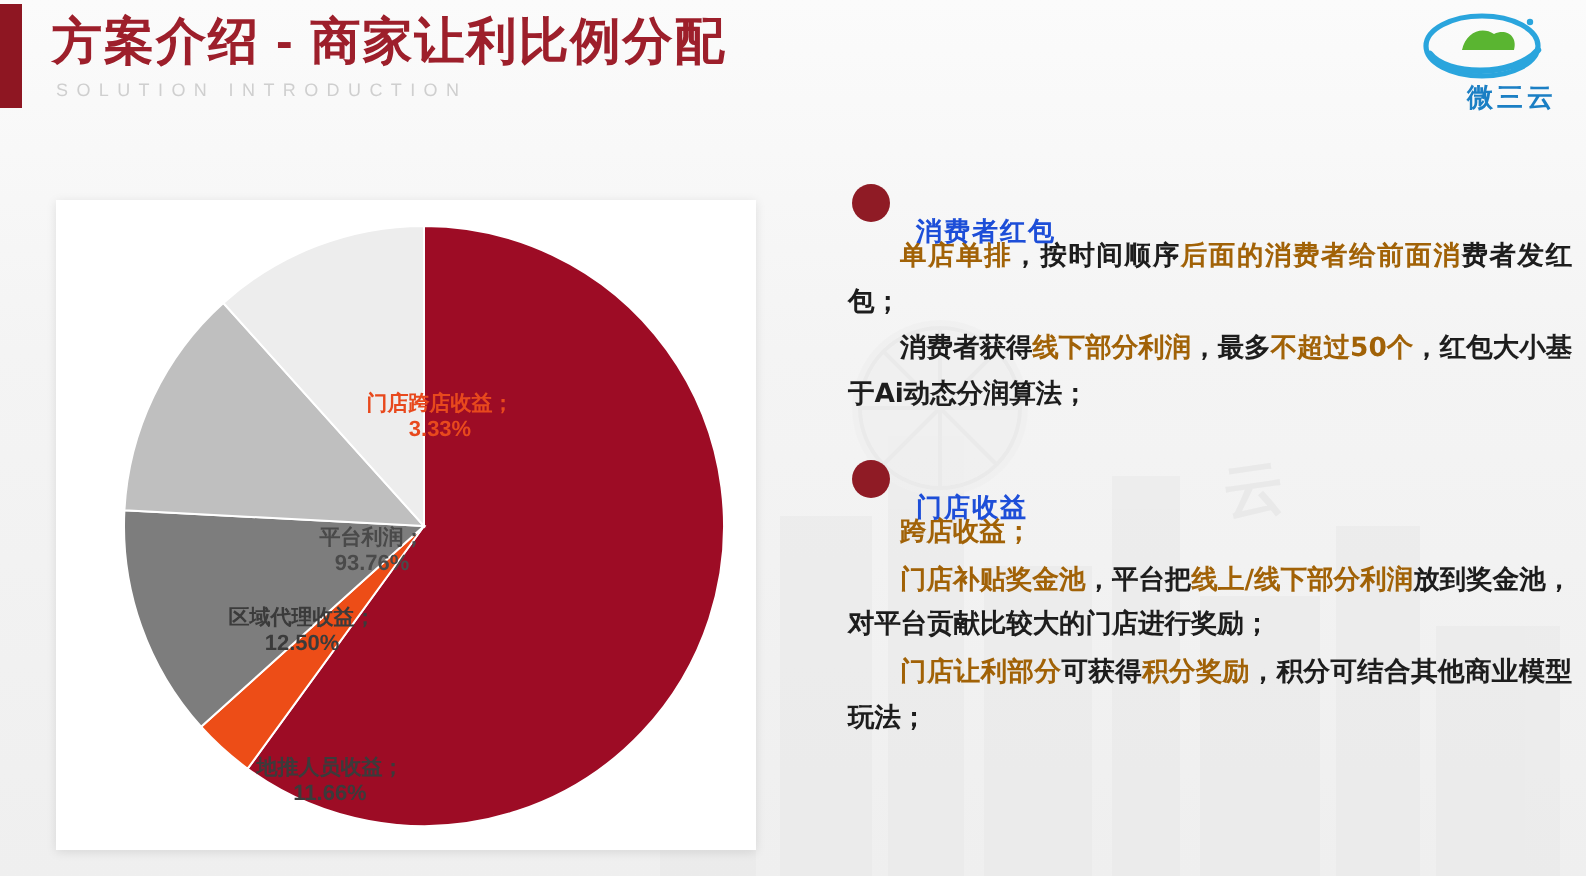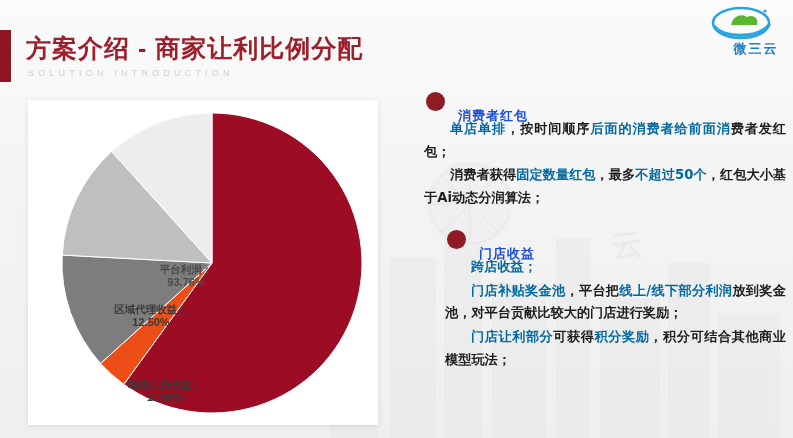--- a/index.html
+++ b/index.html
@@ -18,21 +18,21 @@
   }
   .bg-city{
     position:absolute;left:0;right:0;bottom:0;height:330px;opacity:.55;
   }
   .bg-mark{
     position:absolute;color:#e9e9e9;font-size:30px;font-weight:bold;
     user-select:none;
   }
 
   
-  .header{position:absolute;left:0;top:0;width:759px;height:66px;margin-top:28px;}
+  .header{position:absolute;left:0;top:0;width:759px;height:66px;}
   .hdr-bar{
     position:absolute;left:0;top:2px;width:11px;height:52px;
     background:#8e1622;
   }
   .hdr-title{
     position:absolute;left:26px;top:4px;
     font-size:25px;font-weight:bold;color:#9d1f2b;
     letter-spacing:1px;white-space:nowrap;
   }
   .hdr-sub{
@@ -84,22 +84,22 @@
     position:absolute;left:34px;top:19px;
     font-size:13px;font-weight:bold;color:#1d4ed8;letter-spacing:1px;
     white-space:nowrap;
   }
   .para{
     margin:0 0 1px 0;padding:0;
     font-size:13.2px;line-height:1.72;color:#1d1d1d;font-weight:bold;
     text-indent:26px;text-align:justify;
     font-family:"DejaVu Sans","Liberation Sans",sans-serif;
   }
-  .para .r{color:#0369a1;}
-  .blk2{margin-top:16px;margin-left:21px;}
+  .para .r{color:#a16207;}
+  .blk2{margin-top:16px;}
 </style>
 </head>
 <body>
 
 <div class="bg">
   <svg class="bg-city" viewBox="0 0 793 330" preserveAspectRatio="none">
     <g fill="#e6e6e6" opacity="0.85">
       <rect x="390" y="150" width="46" height="180"></rect>
       <rect x="444" y="110" width="38" height="220"></rect>
       <rect x="492" y="175" width="54" height="155"></rect>
@@ -145,20 +145,24 @@
     <svg class="pie-svg" width="350" height="325" viewBox="0 0 350 325">
       <g id="pie-slices">
           <path d="M 184 163 L 184.00 13.00 A 150 150 0 1 1 95.83 284.35 Z" fill="#9d0c25" stroke="#ffffff" stroke-width="1"></path>
           <path d="M 184 163 L 95.83 284.35 A 150 150 0 0 1 72.55 263.39 Z" fill="#ed4d17" stroke="#ffffff" stroke-width="1"></path>
           <path d="M 184 163 L 72.55 263.39 A 150 150 0 0 1 34.21 155.09 Z" fill="#7d7d7d" stroke="#ffffff" stroke-width="1"></path>
           <path d="M 184 163 L 34.21 155.09 A 150 150 0 0 1 83.68 51.49 Z" fill="#bfbfbf" stroke="#ffffff" stroke-width="1"></path>
           <path d="M 184 163 L 83.68 51.49 A 150 150 0 0 1 184.00 13.00 Z" fill="#ededed" stroke="#ffffff" stroke-width="1"></path>
         </g>
     </svg>
 
+    <div class="slice-label lbl-cross">
+      <span>门店跨店收益；</span>
+      <span class="pct">3.33%</span>
+    </div>
     <div class="slice-label lbl-plat">
       <span>平台利润；</span>
       <span class="pct">93.76%</span>
     </div>
     <div class="slice-label lbl-area">
       <span>区域代理收益；</span>
       <span class="pct">12.50%</span>
     </div>
     <div class="slice-label lbl-push">
       <span>地推人员收益；</span>
@@ -168,21 +172,21 @@
 </div>
 
 <div class="panel">
   <div class="blk">
     <div class="blk-head">
       <span class="bullet"></span>
       <span class="blk-title">消费者红包</span>
     </div>
     <div>
         <p class="para"><span class="r">单店单排</span><span>，按时间顺序</span><span class="r">后面的消费者给前面消</span><span>费者发红包；</span></p>
-        <p class="para"><span>消费者获得</span><span class="r">固定数量红包</span><span>，最多</span><span class="r">不超过50个</span><span>，</span><span>红包大小基于Ai动态分润算法；</span></p>
+        <p class="para"><span>消费者获得</span><span class="r">线下部分利润</span><span>，最多</span><span class="r">不超过50个</span><span>，</span><span>红包大小基于Ai动态分润算法；</span></p>
       </div>
   </div>
 
   <div class="blk blk2">
     <div class="blk-head">
       <span class="bullet"></span>
       <span class="blk-title">门店收益</span>
     </div>
     <div>
         <p class="para"><span class="r">跨店收益；</span></p>

